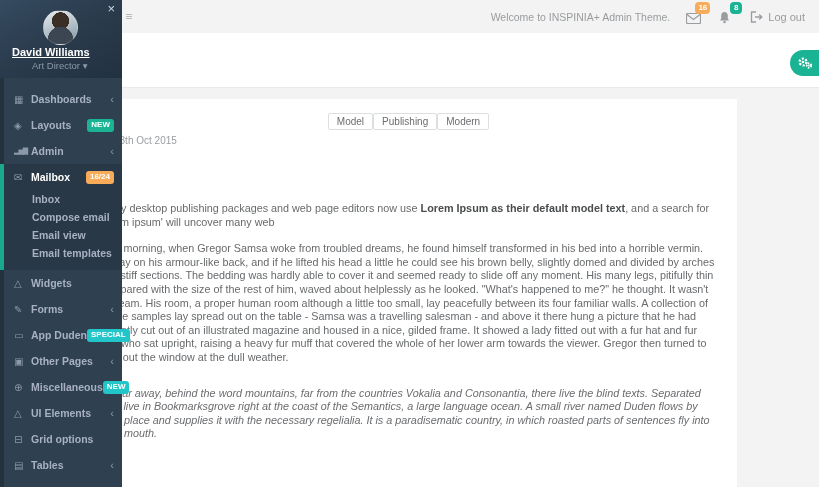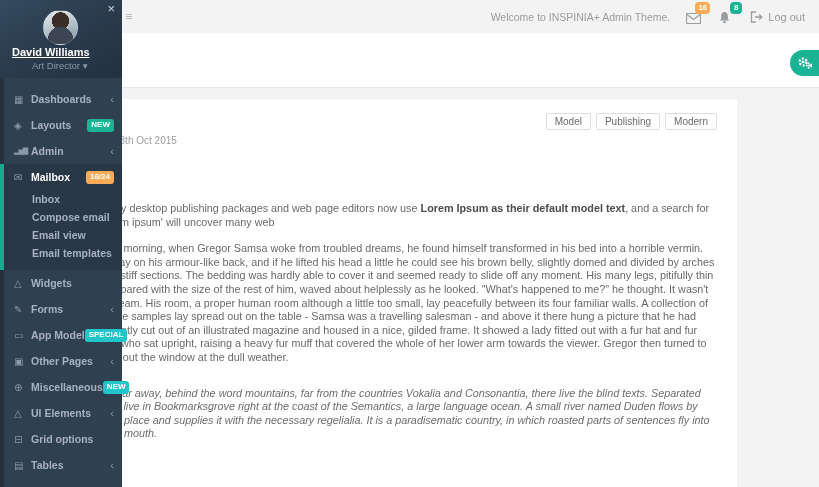--- a/index.html
+++ b/index.html
@@ -41,21 +41,21 @@
     position:absolute; right:0; top:17px; width:29px; height:26px;
     background:#1ab394; border-radius:14px 0 0 14px;
     display:flex; align-items:center; justify-content:center; cursor:pointer;
   }
 
   
   .article {
     position:absolute; left:80px; top:99px; width:657px; height:388px;
     background:#fff; padding:14px 20px; overflow:hidden;
   }
-  .tags-row { display:flex; justify-content:flex-end; gap:5px; }
+  .tags-row { display:flex; justify-content:center; }
   .tag {
     border:1px solid #dcdfe1; border-radius:2px; background:#fff;
     padding:2px 8px; font-size:10px; color:#6a6c6f;
   }
   .date-row {
     margin-top:5px; text-align:center; font-size:10px; color:#9a9da0;
     display:flex; align-items:center; justify-content:flex-start; gap:4px;
   }
   h1.post-title {
     margin:6px 0 0; text-align:center;
@@ -239,21 +239,21 @@
     </li>
 
     <li class="nav-item">
       <span class="nav-icon">✎</span>
       <span class="nav-label">Forms</span>
       <span class="chev">‹</span>
     </li>
 
     <li class="nav-item">
       <span class="nav-icon">▭</span>
-      <span class="nav-label">App Model</span>
+      <span class="nav-label">App Duden</span>
       <span class="nav-badge badge-teal">SPECIAL</span>
     </li>
 
     <li class="nav-item">
       <span class="nav-icon">▣</span>
       <span class="nav-label">Other Pages</span>
       <span class="chev">‹</span>
     </li>
 
     <li class="nav-item">

